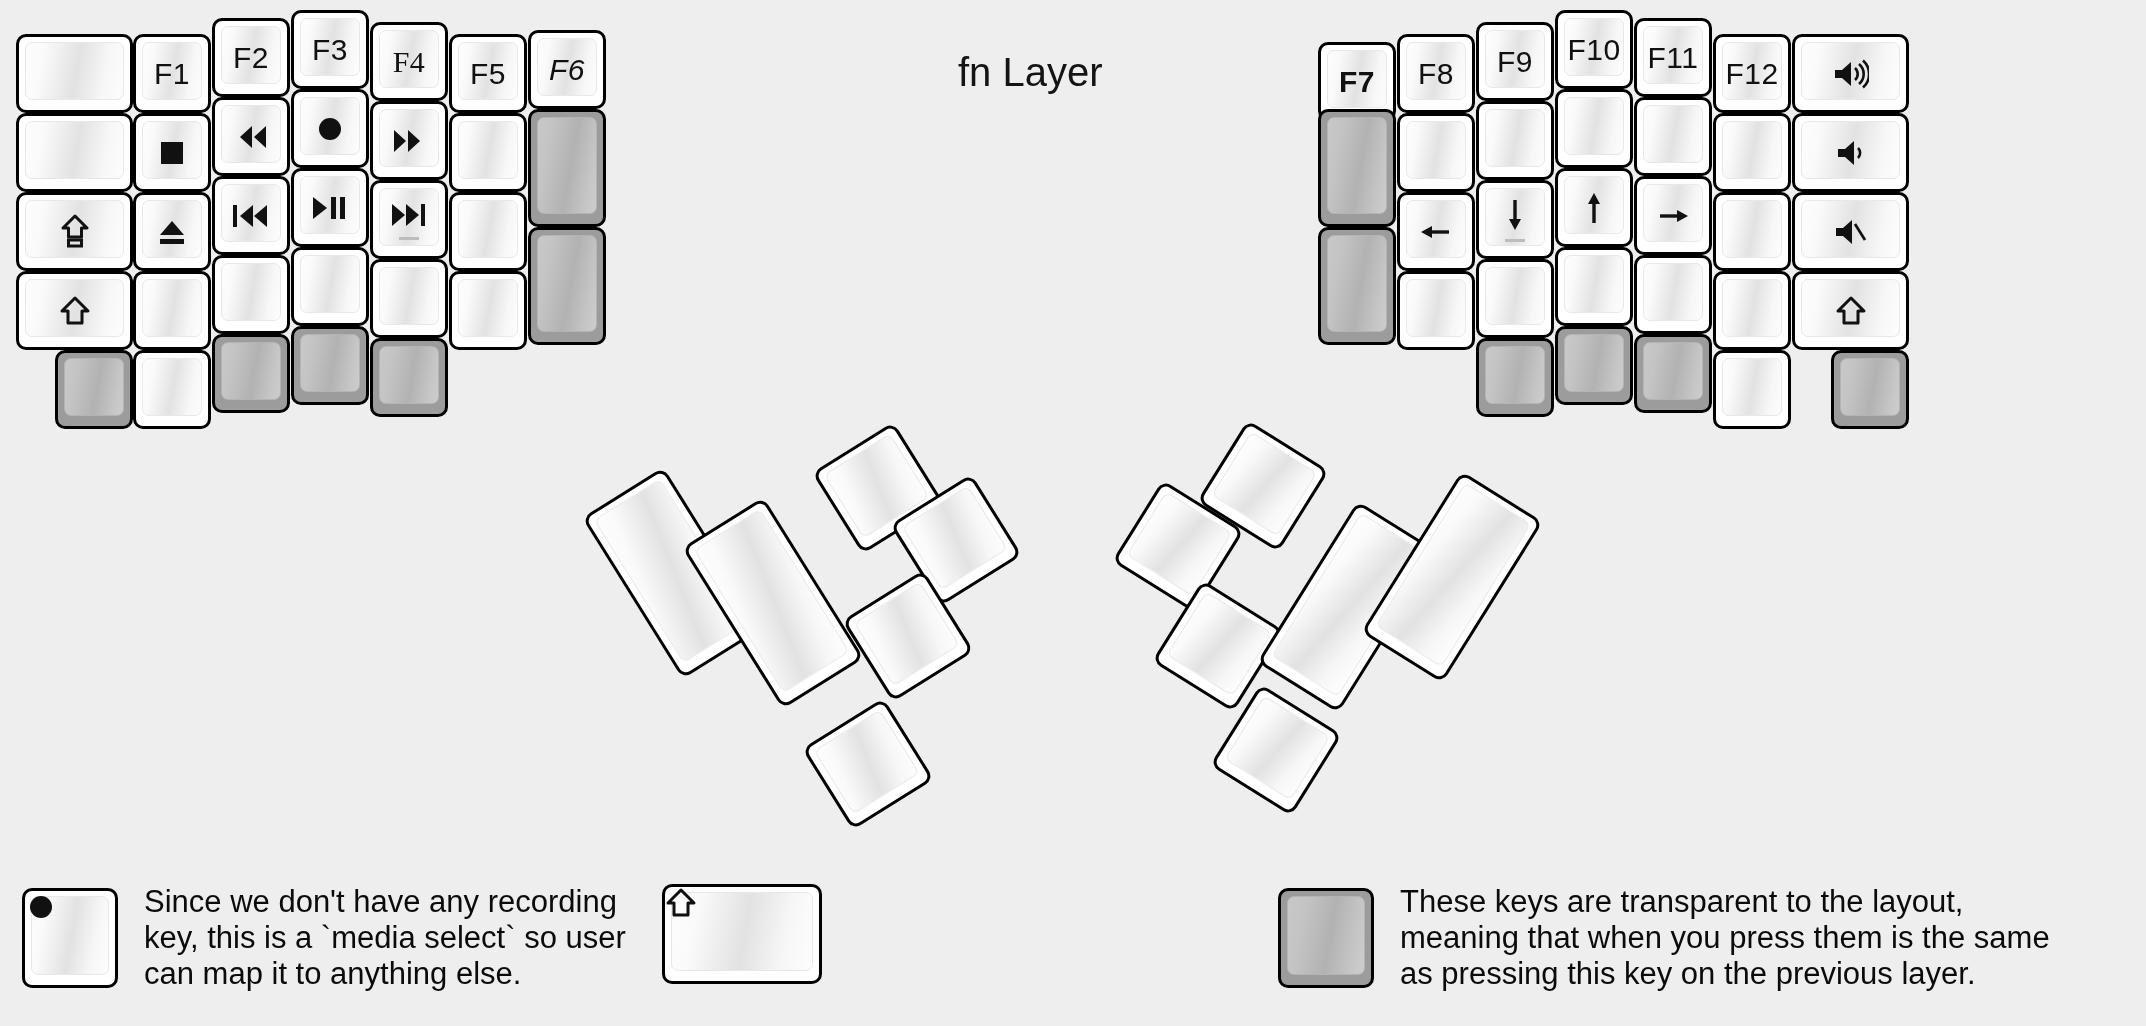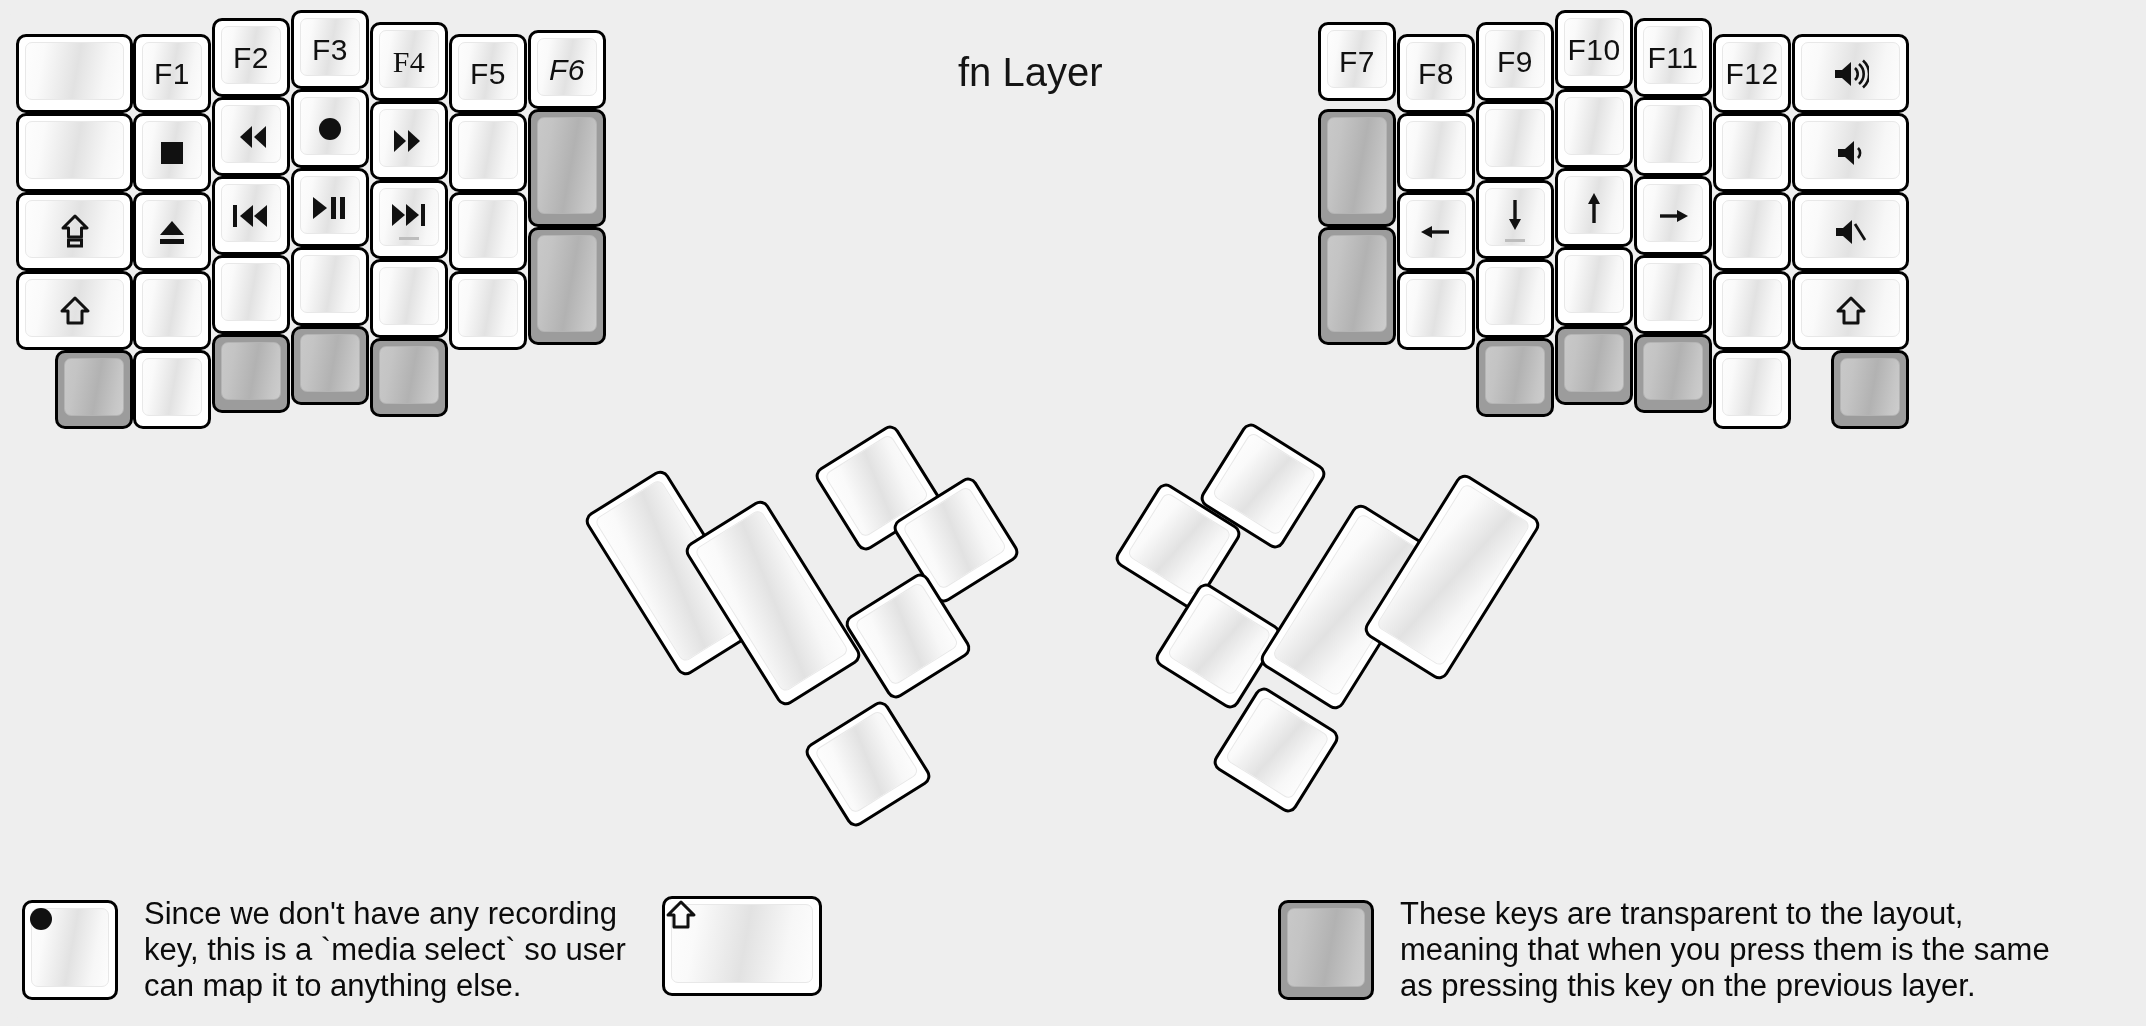--- a/index.html
+++ b/index.html
@@ -84,21 +84,20 @@
   
   #legend {
     position: absolute;
     left: 0; top: 872px;
     width: 2146px; height: 140px;
   }
   .leg-item {
     position: absolute;
     display: flex;
     align-items: center;
-    margin-top: 12px;
   }
   .leg-key {
     position: relative;
     border: 3px solid #000;
     border-radius: 10px;
     background: #fff;
     flex: 0 0 auto;
   }
   .leg-key .cap {
     position: absolute;
@@ -289,21 +288,21 @@
         <div class="lbl">F6</div>
       </div>
       <div class="key trans" style="left: 528px; top: 109px; width: 78px; height: 118px;">
         <div class="cap"></div>
       </div>
       <div class="key trans" style="left: 528px; top: 227px; width: 78px; height: 118px;">
         <div class="cap"></div>
       </div>
     </div>
   <div id="right-half">
-      <div class="key" style="left: 1318px; top: 22px; width: 78px; height: 79px;">
+      <div class="key" style="left: 1318px; top: 42px; width: 78px; height: 79px; font-weight: bold;">
         <div class="cap"></div>
         <div class="lbl">F7</div>
       </div>
       <div class="key trans" style="left: 1318px; top: 109px; width: 78px; height: 118px;">
         <div class="cap"></div>
       </div>
       <div class="key trans" style="left: 1318px; top: 227px; width: 78px; height: 118px;">
         <div class="cap"></div>
       </div>
       <div class="key" style="left: 1397px; top: 34px; width: 78px; height: 79px;">

